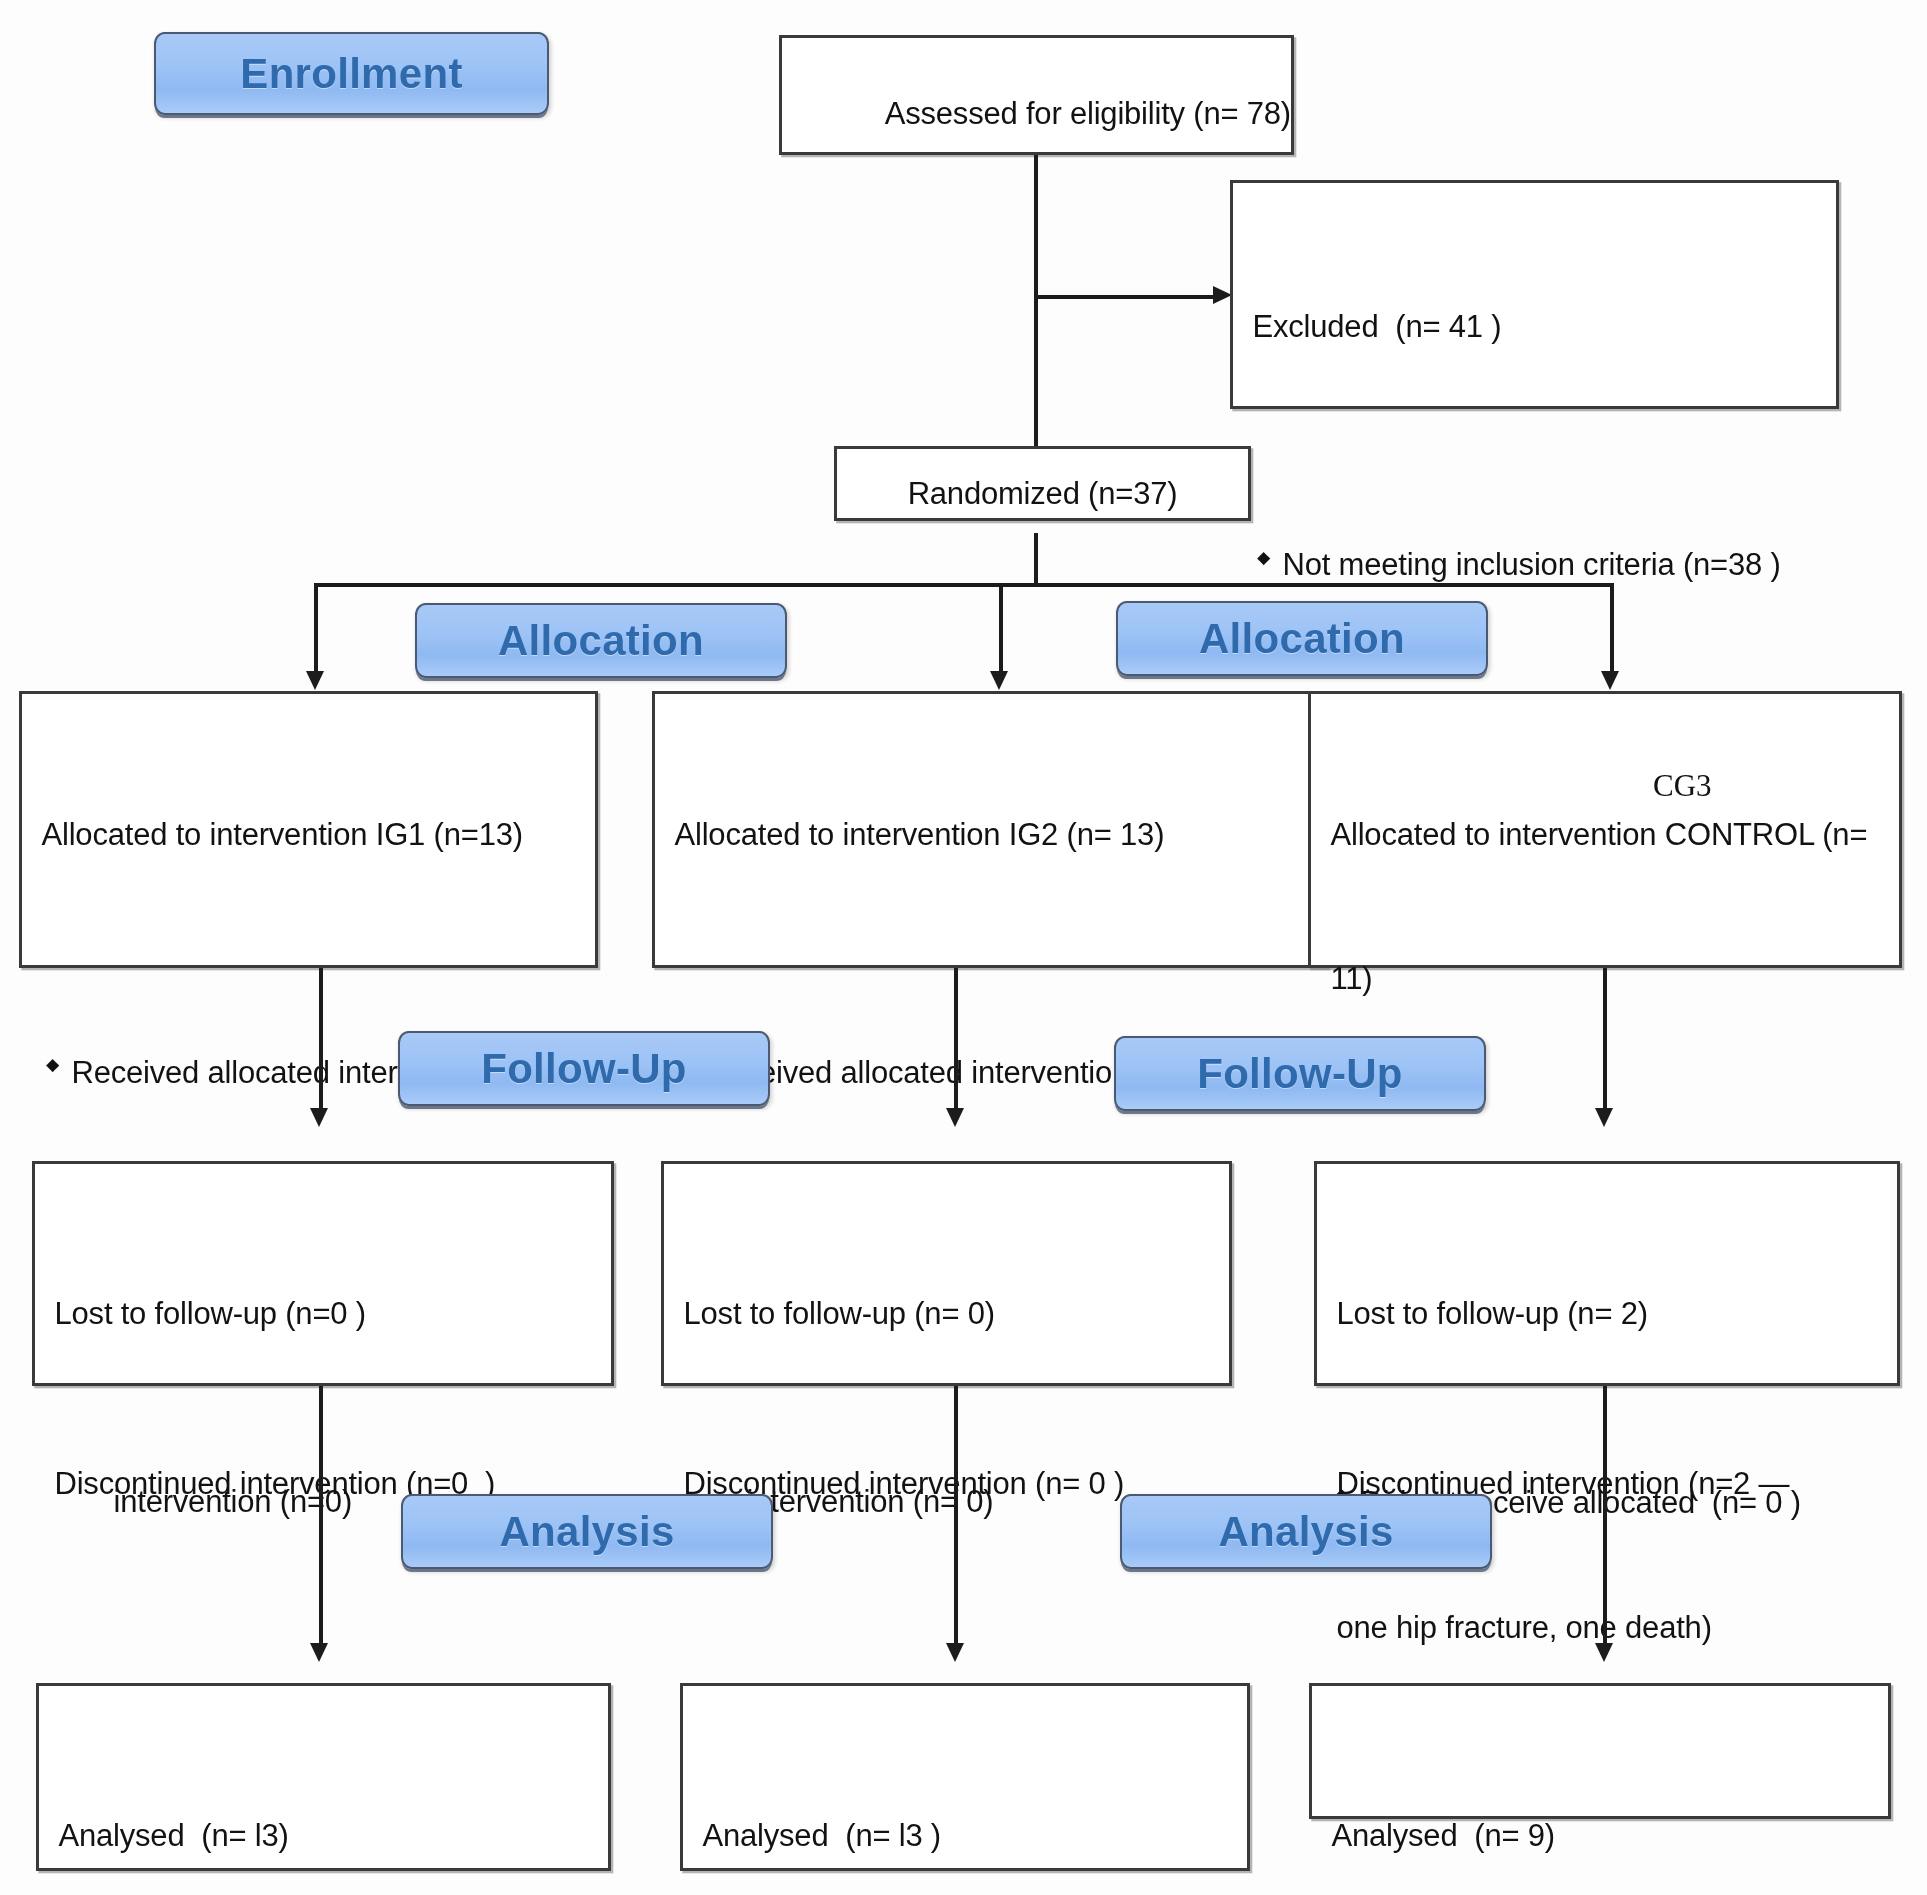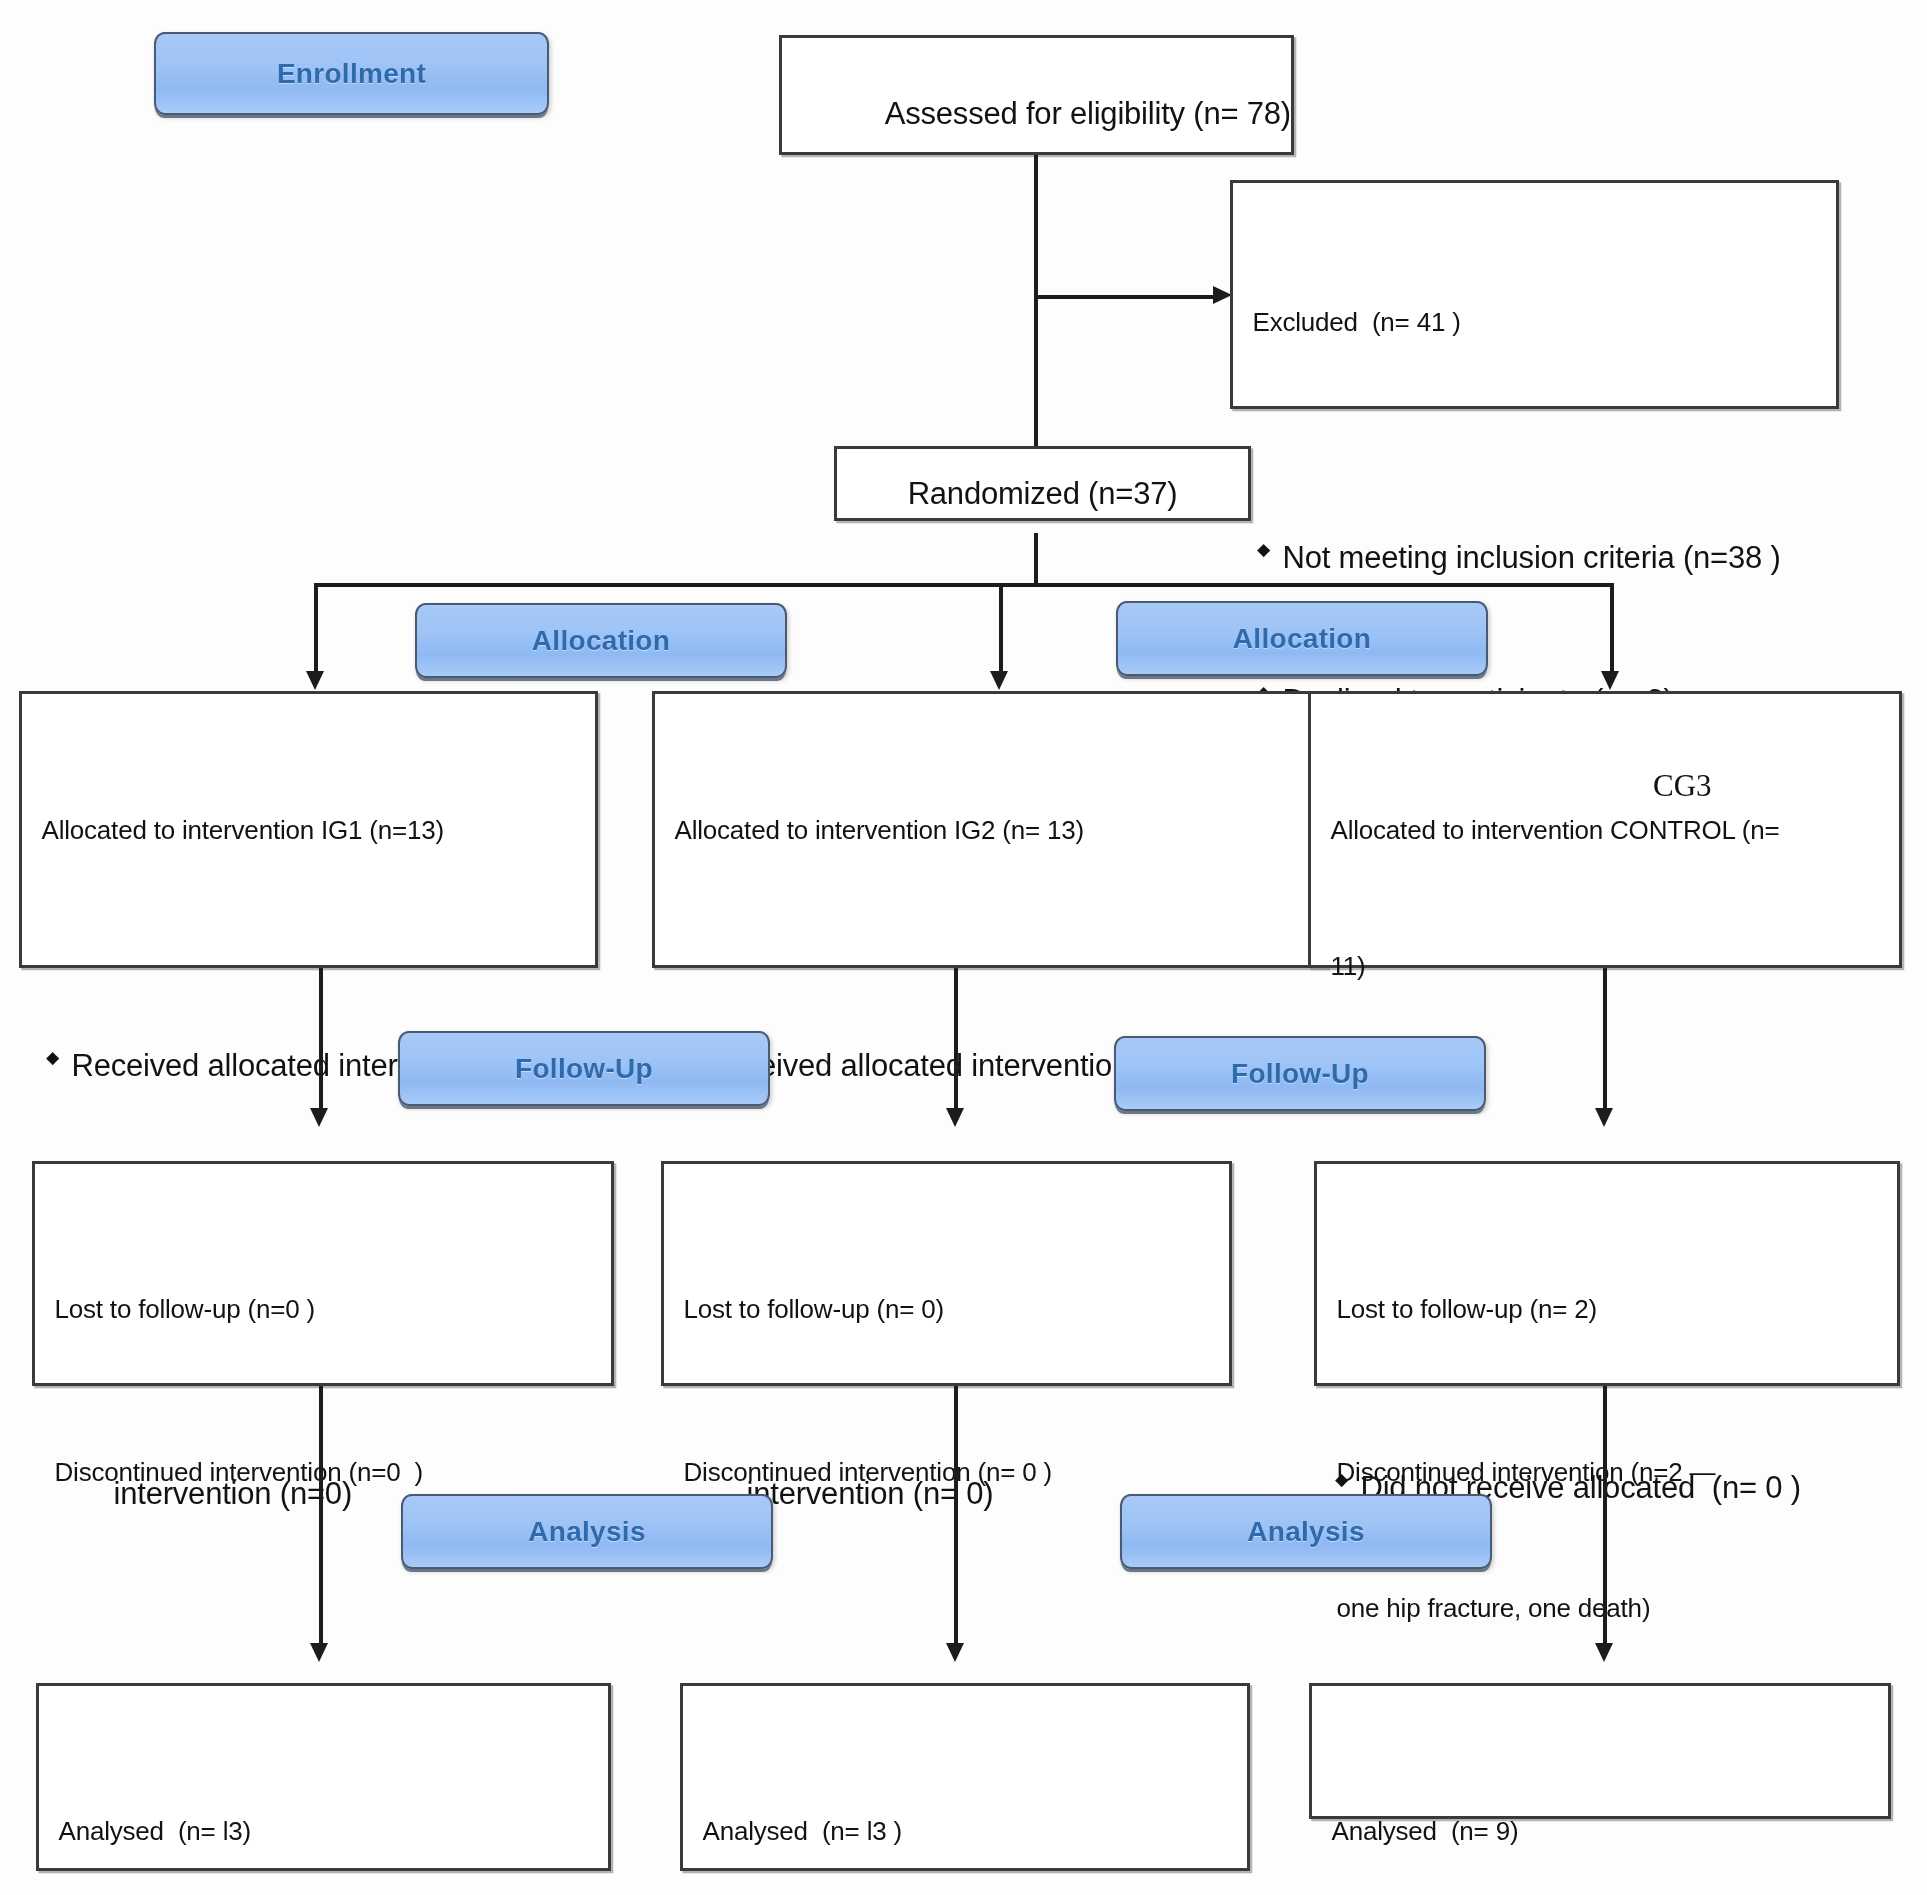--- a/index.html
+++ b/index.html
@@ -43,36 +43,36 @@
     content:"\25C6";
     position:absolute;
     left:4.5px;
     top:-0.8px;
     font-size:17.3px;
     line-height:1.95;
     color:#111;
   }
   ul.blist li.cont{padding-left:72px;}
   ul.blist li.cont:before{content:"";}
-  .lead{font-size:26px;line-height:1.52;color:#121212;margin:0 0 3px 0;white-space:pre-wrap;}
+  .lead{font-size:31px;line-height:1.52;color:#121212;margin:0 0 3px 0;white-space:pre-wrap;}
 
   
   .badge{
     position:absolute;
     box-sizing:border-box;
     border-radius:10.5px/12px;
     border:2.3px solid #4a5a72;
     background:linear-gradient(180deg,#a8c9f7 0%,#9dc3f6 42%,#8fb9f2 70%,#a9cbf8 100%);
     box-shadow:0 3.8px 0 -0.8px rgba(70,85,105,.75), 1.5px 2.3px 4.5px rgba(0,0,0,.18);
     display:flex;align-items:center;justify-content:center;
   }
   .badge span{
     font-weight:bold;
     color:#2f6aad;
-    font-size:28px;
+    font-size:42px;
     letter-spacing:0.3px;
     text-shadow:0 0.8px 0 rgba(255,255,255,.45);
   }
 
   
   .vline{position:absolute;background:#1c1c1c;width:3.8px;}
   .hline{position:absolute;background:#1c1c1c;height:3.8px;}
   .arrow-d{
     position:absolute;width:0;height:0;
     border-left:9.8px solid transparent;

